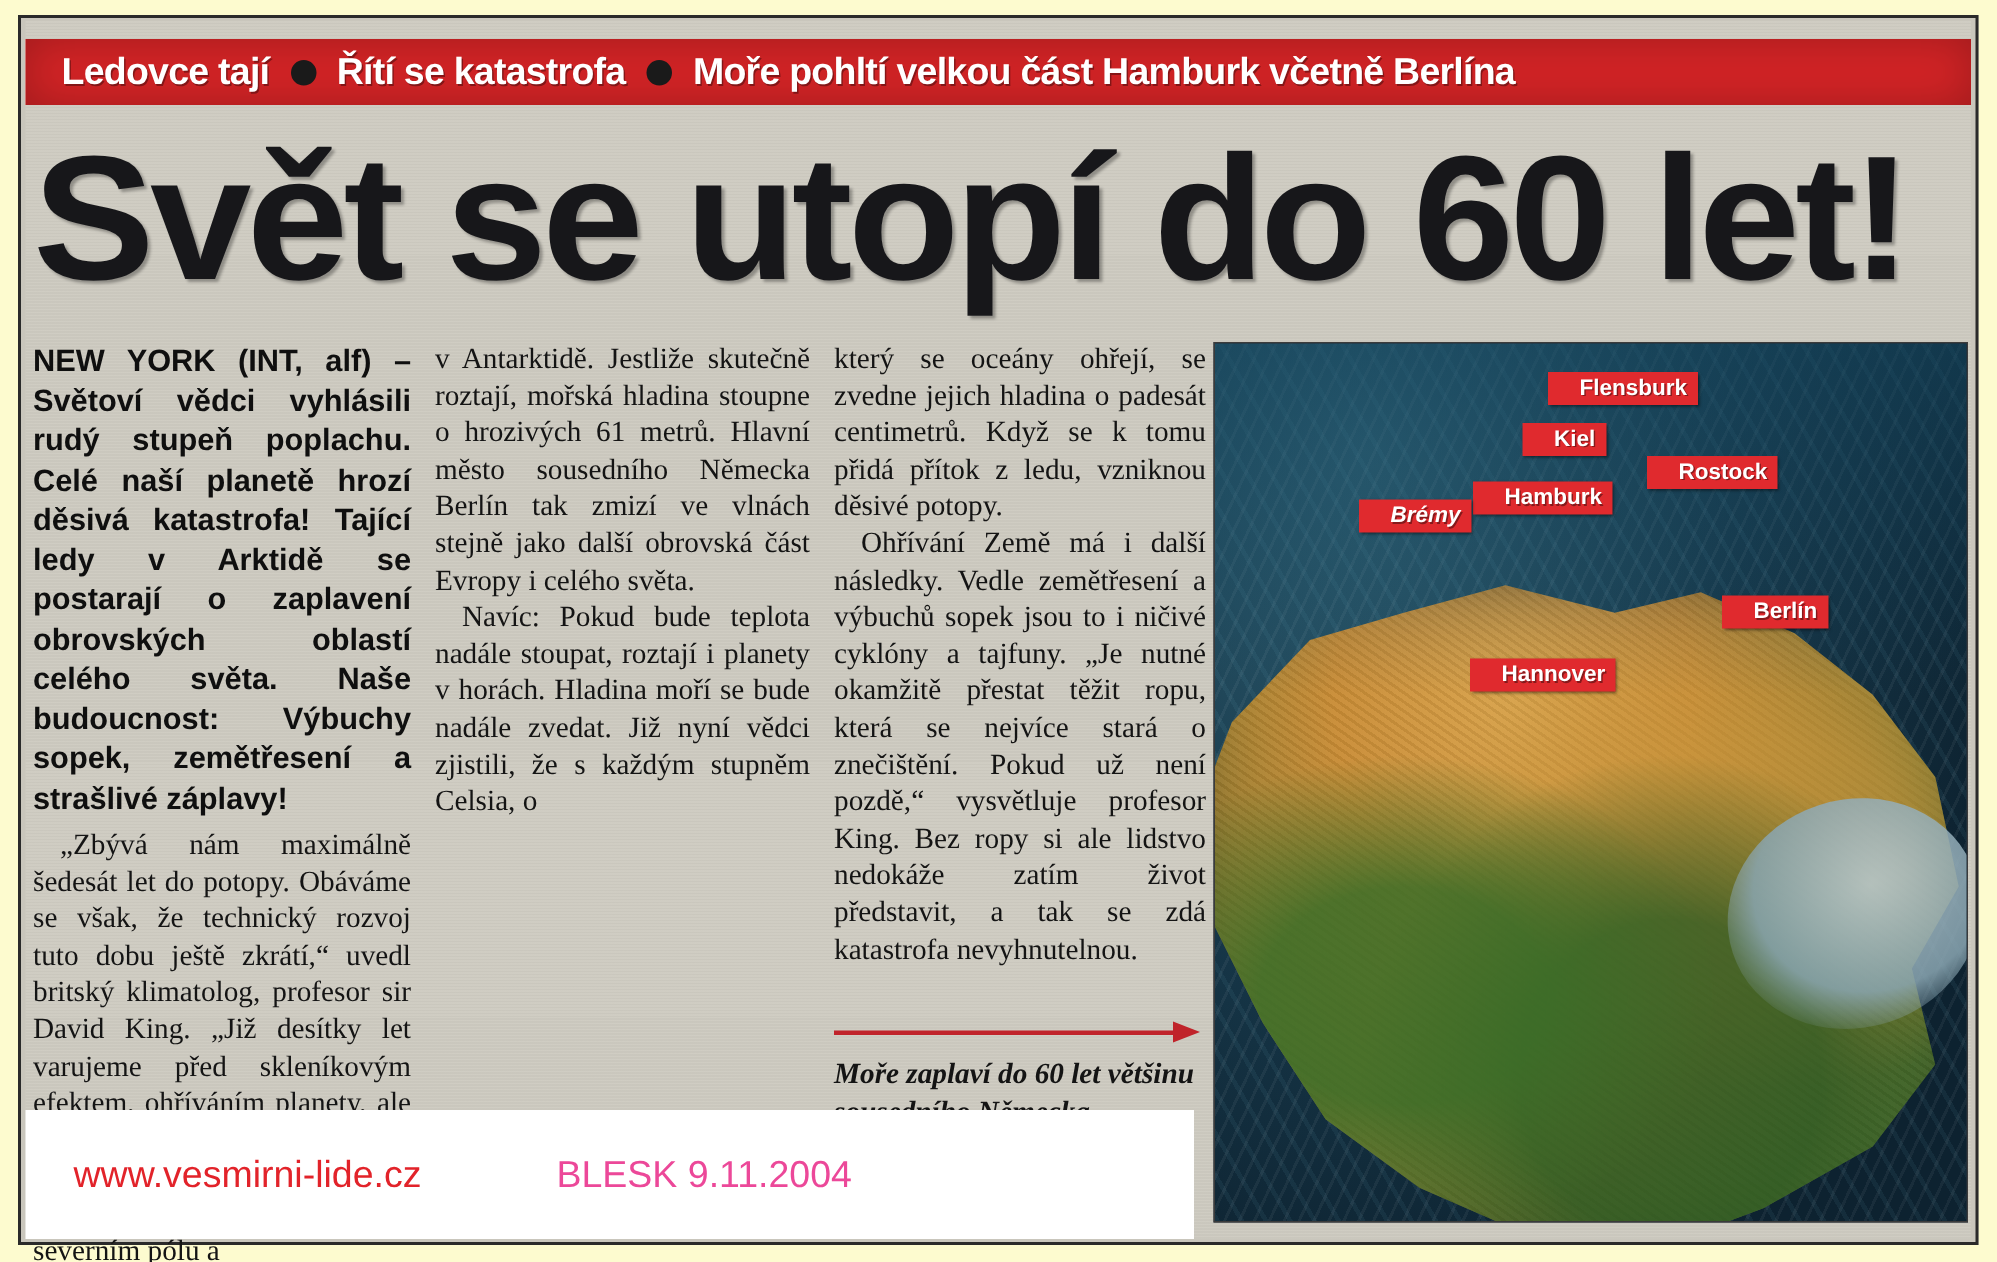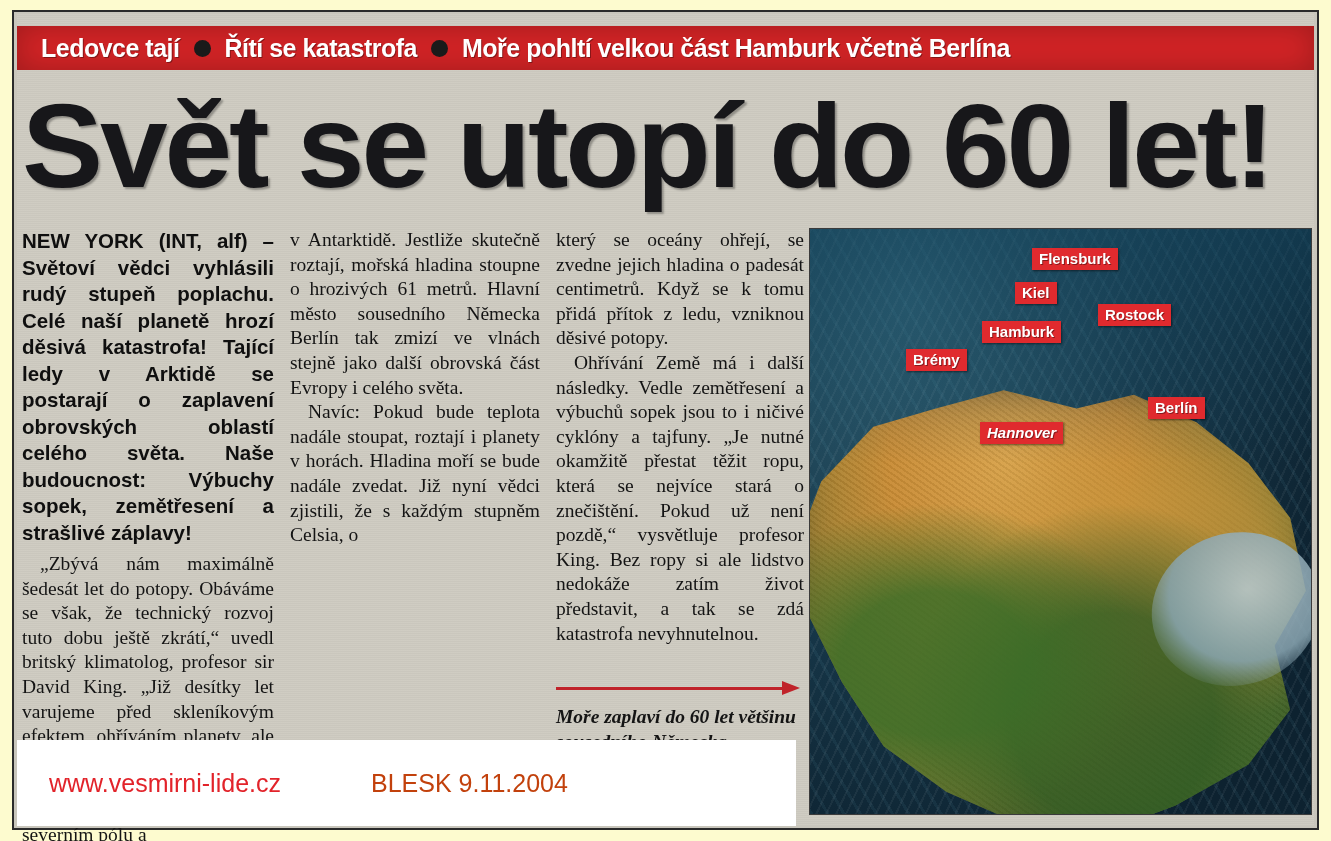--- a/index.html
+++ b/index.html
@@ -157,39 +157,39 @@
     opacity:.85;
   }
   .city{
     position:absolute;
     background:#e02a2e;
     color:#fff;
     font-family:"Liberation Sans", sans-serif;
     font-weight:bold;
     font-size:15px;
     line-height:15px;
-    padding:3px 7px 4px 7px;
+    padding:3px 7px 4px 21px;
     white-space:nowrap;
     text-shadow:1px 1px 0 rgba(0,0,0,.4);
     box-shadow:1px 1px 2px rgba(0,0,0,.5);
   }
   
   .footer{
     position:absolute;left:17px;top:740px;width:779px;height:86px;
     background:#ffffff;
     display:flex;align-items:center;
   }
   .site{
     color:#e2232a;
     font-family:"Liberation Sans", sans-serif;
     font-size:25px;
     margin-left:32px;
   }
   .paper{
-    color:#c2410c;
+    color:#ec4899;
     font-family:"Liberation Sans", sans-serif;
     font-size:25px;
     margin-left:90px;
   }
   .grain{
     position:absolute;inset:0;
     pointer-events:none;
     background:repeating-linear-gradient(0deg, rgba(0,0,0,.022) 0 1px, rgba(255,255,255,.012) 1px 2px);
   }
 </style>
@@ -244,23 +244,23 @@
   <div class="map">
     <div class="sea"></div>
     <div class="land"></div>
     <div class="flood"></div>
     <div class="inlet"></div>
     <div id="city-labels">
         <div class="city" style="left: 222px; top: 19px;">Flensburk</div>
         <div class="city" style="left: 205px; top: 53px;">Kiel</div>
         <div class="city" style="left: 288px; top: 75px; text-align: center;">Rostock</div>
         <div class="city" style="left: 172px; top: 92px;">Hamburk</div>
-        <div class="city" style="left: 96px; top: 120px;">Brémy</div>
+        <div class="city" style="left: 96px; top: 104px; font-style: italic;">Brémy</div>
         <div class="city" style="left: 338px; top: 168px;">Berlín</div>
-        <div class="city" style="left: 170px; top: 193px; font-style: italic;">Hannover</div>
+        <div class="city" style="left: 170px; top: 210px;">Hannover</div>
       </div>
   </div>
 
   <div class="footer">
     <span class="site">www.vesmirni-lide.cz</span>
     <span class="paper">BLESK  9.11.2004</span>
   </div>
 </div>
 
 </body></html>

